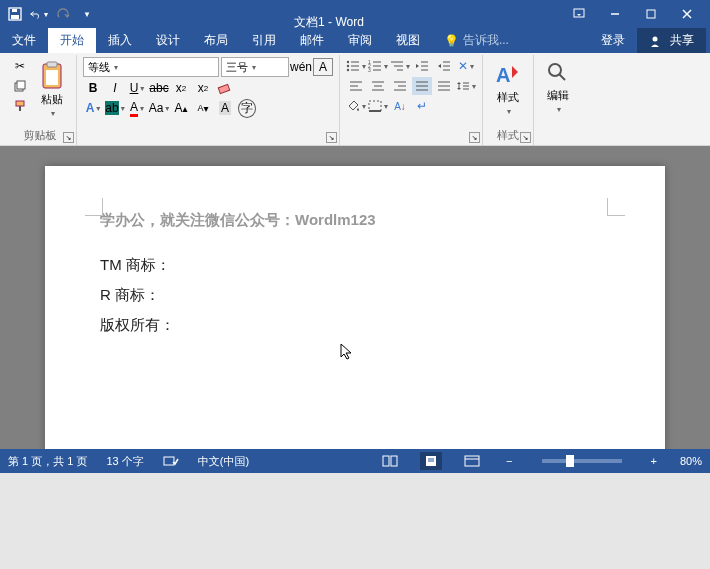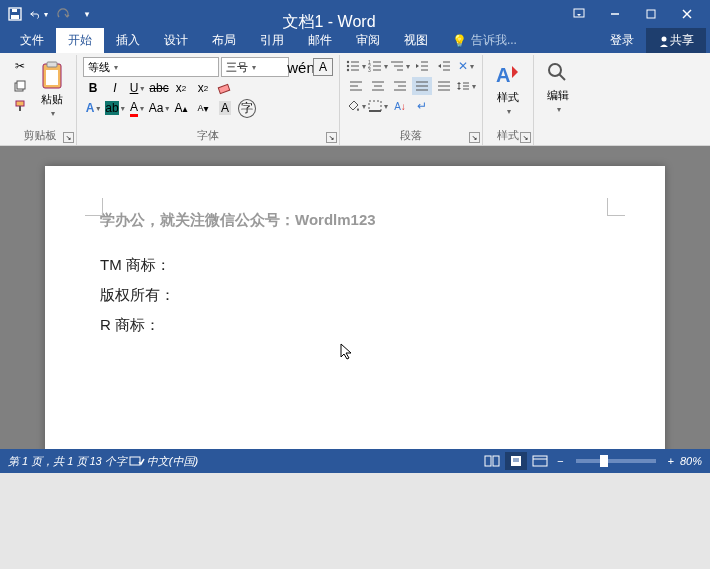--- a/index.html
+++ b/index.html
@@ -1,30 +1,30 @@
 <!DOCTYPE html>
 <html><head>
 <meta charset="utf-8">
 <style>
 * { margin: 0; padding: 0; box-sizing: border-box; font-family: "Microsoft YaHei", "Segoe UI", sans-serif; }
 body { background: #e6e6e6; width: 710px; height: 569px; overflow: hidden; font-size: 12px; }
 
 .titlebar { background: #2b579a; height: 28px; display: flex; align-items: center; color: #fff; padding: 0 6px; }
 .titlebar .qat { display: flex; gap: 6px; align-items: center; }
 .titlebar .qat-icon { width: 18px; height: 18px; display: flex; align-items: center; justify-content: center; font-size: 13px; cursor: pointer; }
-.titlebar .title { flex: 1; text-align: center; font-size: 16px; margin-top: 16px; }
+.titlebar .title { flex: 1; text-align: center; font-size: 12px; margin-top: 16px; }
 .titlebar .win-btns { display: flex; gap: 2px; }
 .titlebar .win-btn { width: 34px; height: 20px; display: flex; align-items: center; justify-content: center; cursor: pointer; }
 
-.tabs { background: #2b579a; height: 25px; display: flex; align-items: flex-end; padding-left: 8px; }
+.tabs { background: #2b579a; height: 25px; display: flex; align-items: flex-end; padding-left: 0; }
 .tab { padding: 4px 12px; color: #fff; cursor: pointer; font-size: 12px; }
 .tab.active { background: #ffffff; color: #2b579a; }
 .tab.tellme { color: #b8cce4; display: flex; align-items: center; gap: 4px; }
 .tabs .spacer { flex: 1; }
-.tab.share { display: flex; align-items: center; gap: 0; background: #1e3e6e; margin-right: 4px; }
+.tab.share { display: flex; align-items: center; gap: 9px; background: #1e3e6e; margin-right: 4px; }
 
 .ribbon { background: #f3f3f3; border-bottom: 1px solid #d4d4d4; height: 93px; display: flex; padding: 2px 4px 0 4px; }
 .group { border-right: 1px solid #d4d4d4; padding: 0 6px; display: flex; flex-direction: column; position: relative; }
 .group-body { flex: 1; display: flex; align-items: flex-start; gap: 4px; padding-top: 2px; }
 .group-label { text-align: center; font-size: 11px; color: #666; padding: 2px 0; position: relative; }
 .dlauncher { position: absolute; right: 2px; bottom: 2px; width: 11px; height: 11px; border: 1px solid #999; font-size: 7px; display: flex; align-items: center; justify-content: center; cursor: pointer; }
 
 .clip-col { display: flex; flex-direction: column; gap: 2px; }
 .small-btn { width: 20px; height: 18px; display: flex; align-items: center; justify-content: center; cursor: pointer; border: 1px solid transparent; }
 .big-btn { display: flex; flex-direction: column; align-items: center; gap: 2px; cursor: pointer; padding: 2px 4px; border: 1px solid transparent; }
@@ -39,21 +39,21 @@
 
 .doc-area { background: #808080; height: 303px; overflow: auto; display: flex; justify-content: center; padding-top: 20px; }
 .page { background: #fff; width: 620px; height: 800px; box-shadow: 0 0 8px rgba(0,0,0,0.3); padding: 45px 55px; position: relative; }
 .corner { position: absolute; width: 18px; height: 18px; border-color: #c0c0c0; }
 .c-tl { top: 32px; left: 40px; border-left: 1px solid #c0c0c0; border-top: 1px solid #c0c0c0; transform: rotate(180deg);}
 .c-tr { top: 32px; right: 40px; border-right: 1px solid #c0c0c0; border-top: 1px solid #c0c0c0; transform: rotate(180deg);}
 .hdr-text { color: #999; font-weight: bold; font-size: 15px; margin-bottom: 20px; }
 .body-line { font-size: 15px; color: #222; line-height: 2.0; }
 .cursor-arrow { position: absolute; left: 340px; top: 343px; font-size: 16px; pointer-events: none; }
 
-.statusbar { background: #2b579a; height: 24px; display: flex; align-items: center; color: #fff; padding: 0 8px; font-size: 11px; gap: 2px; font-style: italic; }
+.statusbar { background: #2b579a; height: 24px; display: flex; align-items: center; color: #fff; padding: 0 8px; font-size: 11px; gap: 19px; }
 .statusbar .sp { flex: 1; }
 .view-btn { width: 22px; height: 18px; display: flex; align-items: center; justify-content: center; cursor: pointer; }
 .view-btn.active { background: #1e3e6e; }
 .zoom-slider { width: 80px; height: 4px; background: #6b8bbf; position: relative; margin: 0 6px; }
 .zoom-thumb { position: absolute; width: 8px; height: 12px; background: #fff; top: -4px; left: 24px; }
 .zmbtn { cursor: pointer; padding: 0 4px; }
 
 svg { display: block; }
 </style>
 </head>
@@ -183,21 +183,21 @@
         <div class="row">
           <div class="combo" style="width:136px">
               <span>等线</span>
               <span class="arr">▾</span>
             </div>
           <div class="combo" style="width:68px">
               <span>三号</span>
               <span class="arr">▾</span>
             </div>
           <div class="small-btn">
-              <span style="font-size:15px">wén</span>
+              <span style="font-size:12px">wén</span>
             </div>
           <div class="small-btn" style="border:1px solid #888">
               <span>A</span>
             </div>
         </div>
         <div class="row">
           <div class="small-btn">
               <b>B</b>
             </div>
           <div class="small-btn">
@@ -241,21 +241,20 @@
             </div>
           <div class="small-btn">
               <span style="background:#ddd;padding:0 2px">A</span>
             </div>
           <div class="small-btn">
               <span style="border:1px solid #555;border-radius:50%;padding:0 2px">字</span>
             </div>
         </div>
       </div>
     </div>
-    <div class="group-label">字体</div>
     <div class="dlauncher">↘</div>
   </div>
 
   <div class="group">
     <div class="group-body">
       <div class="font-rows">
         <div class="row">
           <div class="small-btn">
               <span>
                 <svg width="14" height="12">
@@ -387,21 +386,20 @@
             </div>
           <div class="small-btn">
               <span style="font-size:10px"><span style="color:#3a7bd5">A</span><span style="color:#d33">↓</span></span>
             </div>
           <div class="small-btn">
               <span style="color:#3a7bd5">↵</span>
             </div>
         </div>
       </div>
     </div>
-    <div class="group-label">段落</div>
     <div class="dlauncher">↘</div>
   </div>
 
   <div class="group">
     <div class="group-body">
       <div class="big-btn">
         <span class="ico">
             <svg width="28" height="28">
               <text x="2" y="22" font-size="20" fill="#3a7bd5" font-weight="bold">A</text>
               <path d="M18 6 L24 12 L18 18" fill="#d33"></path>
@@ -432,22 +430,22 @@
   </div>
 
 </div>
 
 <div class="doc-area">
   <div class="page">
     <div class="corner c-tl"></div>
     <div class="corner c-tr"></div>
     <div class="hdr-text">学办公，就关注微信公众号：Wordlm123</div>
     <div class="body-line">TM 商标：</div>
+    <div class="body-line">R 商标：</div>
     <div class="body-line">版权所有：</div>
-    <div class="body-line">R 商标：</div>
   </div>
 </div>
 <div class="cursor-arrow">
     <svg width="14" height="18">
       <path d="M1 1 L1 14 L4 11 L7 16 L9 15 L6 10 L11 10 Z" fill="#fff" stroke="#000"></path>
     </svg>
   </div>
 
 <div class="statusbar">
   <span>第 1 页，共 1 页</span>

